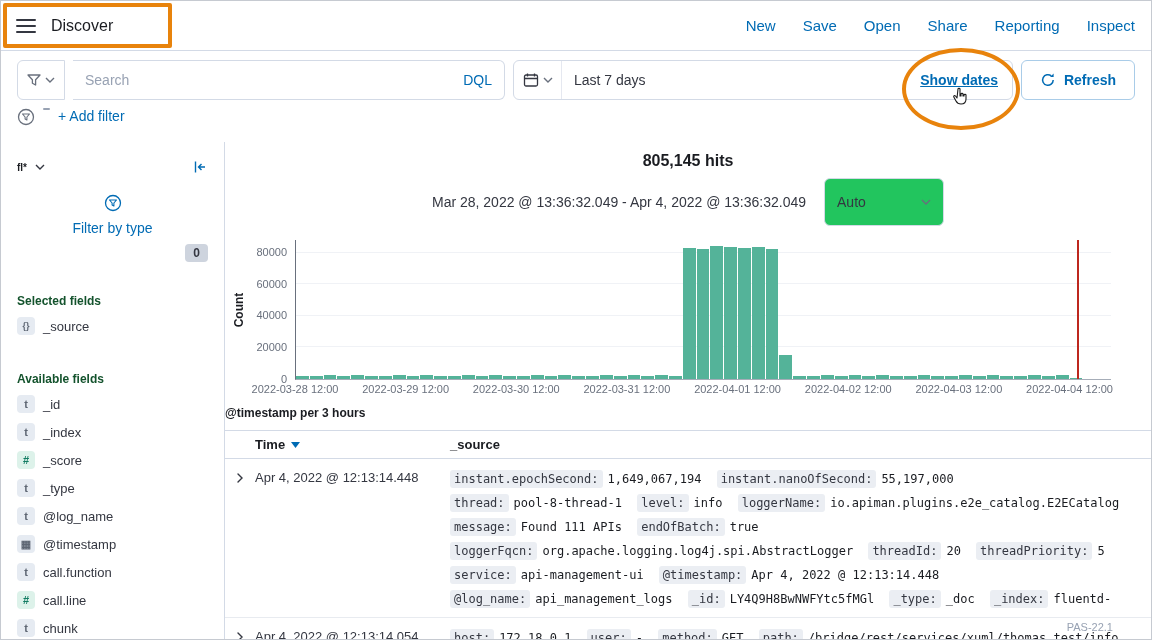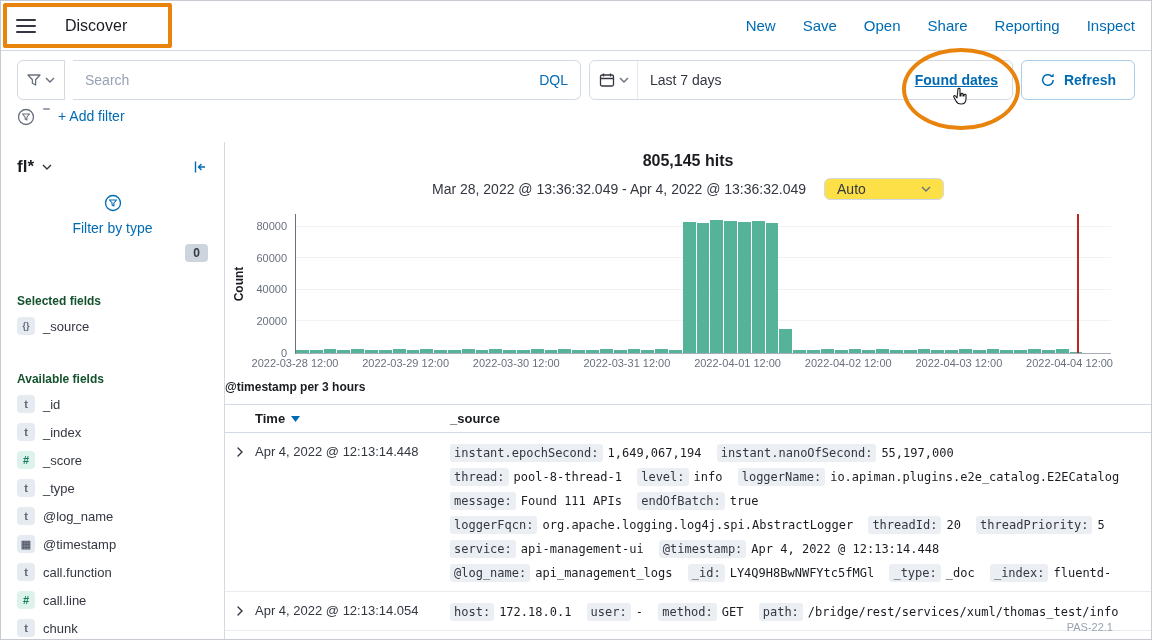--- a/index.html
+++ b/index.html
@@ -5,69 +5,69 @@
   * { margin:0; padding:0; box-sizing:border-box; }
   html,body { width:1152px; height:640px; }
   body {
     font-family:"Liberation Sans", sans-serif;
     color:#343741; background:#fff; position:relative; overflow:hidden;
     border:1px solid #c6cad1;
   }
   
   .header { height:50px; display:flex; align-items:center; border-bottom:1px solid #D3DAE6; padding-right:16px; }
   .hamburger-btn { width:50px; height:100%; display:flex; align-items:center; justify-content:center; cursor:pointer; }
-  .app-title { font-size:16px; color:#1a1c21; margin-left:14px; }
+  .app-title { font-size:16px; color:#1a1c21; }
   .header-nav { margin-left:auto; display:flex; gap:27px; }
   .nav-link { color:#006BB4; font-size:15px; cursor:pointer; white-space:nowrap; }
   
   .query-row { display:flex; align-items:center; padding:9px 16px 8px; gap:8px; height:57px; }
   .qbar-left-btn { width:48px; height:40px; border:1px solid #D3DAE6; border-radius:6px 0 0 6px; background:#fff;
                    display:flex; align-items:center; justify-content:center; gap:4px; cursor:pointer; flex-shrink:0; }
   .search-box { flex:1; height:40px; border:1px solid #D3DAE6; border-left:none; border-radius:0 6px 6px 0;
                 display:flex; align-items:center; padding:0 12px; background:#fff; }
   .search-box input { flex:1; border:none; outline:none; font-size:14px; color:#343741; font-family:inherit; min-width:0; }
   input::placeholder { color:#98A2B3; }
   .dql-label { color:#006BB4; font-size:14px; margin-left:8px; cursor:pointer; }
-  .date-group { width:424px; height:40px; border:1px solid #D3DAE6; border-radius:6px; display:flex; align-items:center; background:#fff; flex-shrink:0; }
+  .date-group { width:500px; height:40px; border:1px solid #D3DAE6; border-radius:6px; display:flex; align-items:center; background:#fff; flex-shrink:0; }
   .date-quick-btn { width:48px; height:100%; display:flex; align-items:center; justify-content:center; gap:4px;
                     border-right:1px solid #E5E8F0; cursor:pointer; }
   .date-text { flex:1; padding-left:12px; font-size:14px; color:#343741; }
   .show-dates-link { color:#006BB4; font-size:14px; font-weight:600; text-decoration:underline; margin-right:14px; cursor:pointer; white-space:nowrap; }
   .refresh-btn { width:114px; height:40px; border:1px solid #A9CCE8; border-radius:6px; color:#006BB4; font-size:14px;
                  font-weight:600; display:flex; align-items:center; justify-content:center; gap:8px; background:#fff; cursor:pointer; flex-shrink:0; }
   
   .filter-row { display:flex; align-items:flex-start; gap:8px; padding:0 16px; height:34px; }
   .dash { width:7px; height:2px; background:#98A2B3; border-radius:1px; }
   .add-filter { color:#006BB4; font-size:14px; cursor:pointer; }
   
   .content { display:flex; height:499px; }
   .sidebar { width:224px; border-right:1px solid #D3DAE6; padding:10px 16px 0; flex-shrink:0; overflow:hidden; }
   .sb-top { display:flex; align-items:center; justify-content:space-between; height:30px; }
-  .sb-pattern { display:flex; align-items:center; gap:8px; font-size:17px; font-weight:600; color:#1a1c21; cursor:pointer; }
+  .sb-pattern { display:flex; align-items:center; gap:8px; font-size:10px; font-weight:600; color:#1a1c21; cursor:pointer; }
   .sb-collapse { cursor:pointer; display:flex; }
   .sb-search { margin-top:10px; height:32px; border:1px solid #D3DAE6; border-radius:6px; display:flex; align-items:center;
                padding:0 8px; gap:6px; background:#fff; }
   .sb-search input { flex:1; border:none; outline:none; font-size:13px; color:#343741; font-family:inherit; min-width:0; }
   .sb-filter-type { margin-top:12px; display:flex; align-items:center; gap:8px; color:#006BB4; font-size:14px; cursor:pointer;flex-direction:column; }
   .badge-count { margin-left:auto; background:#CED4DE; color:#343741; font-size:12px; padding:0 8px; height:18px;
                  line-height:18px; border-radius:4px; font-weight:600; }
   .sb-heading { margin-top:32px; font-size:12px; font-weight:700; color:#14532d; }
   .sb-list { margin-top:4px; }
   .sb-field { display:flex; align-items:center; gap:8px; height:28px; font-size:13px; color:#343741; cursor:pointer; }
   .type-badge { width:18px; height:18px; border-radius:4px; font-size:11px; display:flex; align-items:center;
                 justify-content:center; font-weight:700; flex-shrink:0; }
   .badge-t, .badge-date, .badge-source { background:#E6EBF2; color:#5E6673; }
   .badge-number { background:#DDF2EA; color:#137C63; }
   .badge-source { font-size:9px; }
   
   .main { flex:1; padding-top:10px; display:flex; flex-direction:column; overflow:hidden; }
   .hits { text-align:center; font-size:16px; font-weight:700; color:#1a1c21; }
   .range-row { margin-top:8px; display:flex; align-items:center; justify-content:center; gap:18px; }
   .range-text { font-size:14px; color:#343741; }
-  .interval-select { width:120px; height:22px; border:1px solid #D3DAE6; border-radius:6px; background:#fde047;
+  .interval-select { width:120px; height:48px; border:1px solid #D3DAE6; border-radius:6px; background:#22c55e;
                      display:flex; align-items:center; justify-content:space-between; padding:0 12px; font-size:14px; cursor:pointer; }
   .chart-wrap { display:flex; margin:14px 40px 0 6px; height:140px; }
   .y-axis-label { width:16px; display:flex; align-items:center; justify-content:center; }
   .y-axis-label span { transform:rotate(-90deg); font-size:12px; font-weight:700; white-space:nowrap; color:#1a1c21; }
   .y-ticks { width:48px; position:relative; }
   .y-tick-label { position:absolute; right:8px; font-size:11px; color:#69707D; }
   .plot { flex:1; position:relative; border-left:1px solid #69707D; border-bottom:1px solid #A6ADB8; overflow:visible; }
   .gridline { position:absolute; left:0; right:0; height:1px; background:#F0F2F6; }
   .bar { position:absolute; bottom:0; }
   .now-line { position:absolute; top:0; bottom:0; width:2px; }
@@ -132,21 +132,21 @@
     <div class="date-quick-btn">
       <svg width="16" height="16" viewBox="0 0 16 16">
         <rect x="1.5" y="3" width="13" height="11" rx="1.5" fill="none" stroke="#343741" stroke-width="1.3"></rect>
         <path d="M1.5 6.5h13M4.5 1.5v3M11.5 1.5v3" stroke="#343741" stroke-width="1.3"></path>
       </svg>
       <svg width="10" height="6" viewBox="0 0 10 6">
         <path d="M1 1l4 4 4-4" fill="none" stroke="#69707D" stroke-width="1.4"></path>
       </svg>
     </div>
     <div class="date-text">Last 7 days</div>
-    <span class="show-dates-link">Found dates</span>
+    <span class="show-dates-link">Show dates</span>
   </div>
   <div class="refresh-btn">
     <svg width="16" height="16" viewBox="0 0 16 16">
       <path d="M13.2 8a5.3 5.3 0 1 1-1.9-4.1" fill="none" stroke="#006BB4" stroke-width="1.5"></path>
       <path d="M13.6 1.4v3.5h-3.5z" fill="#006BB4"></path>
     </svg>
     <span>Refresh</span>
   </div>
 </div>
 

